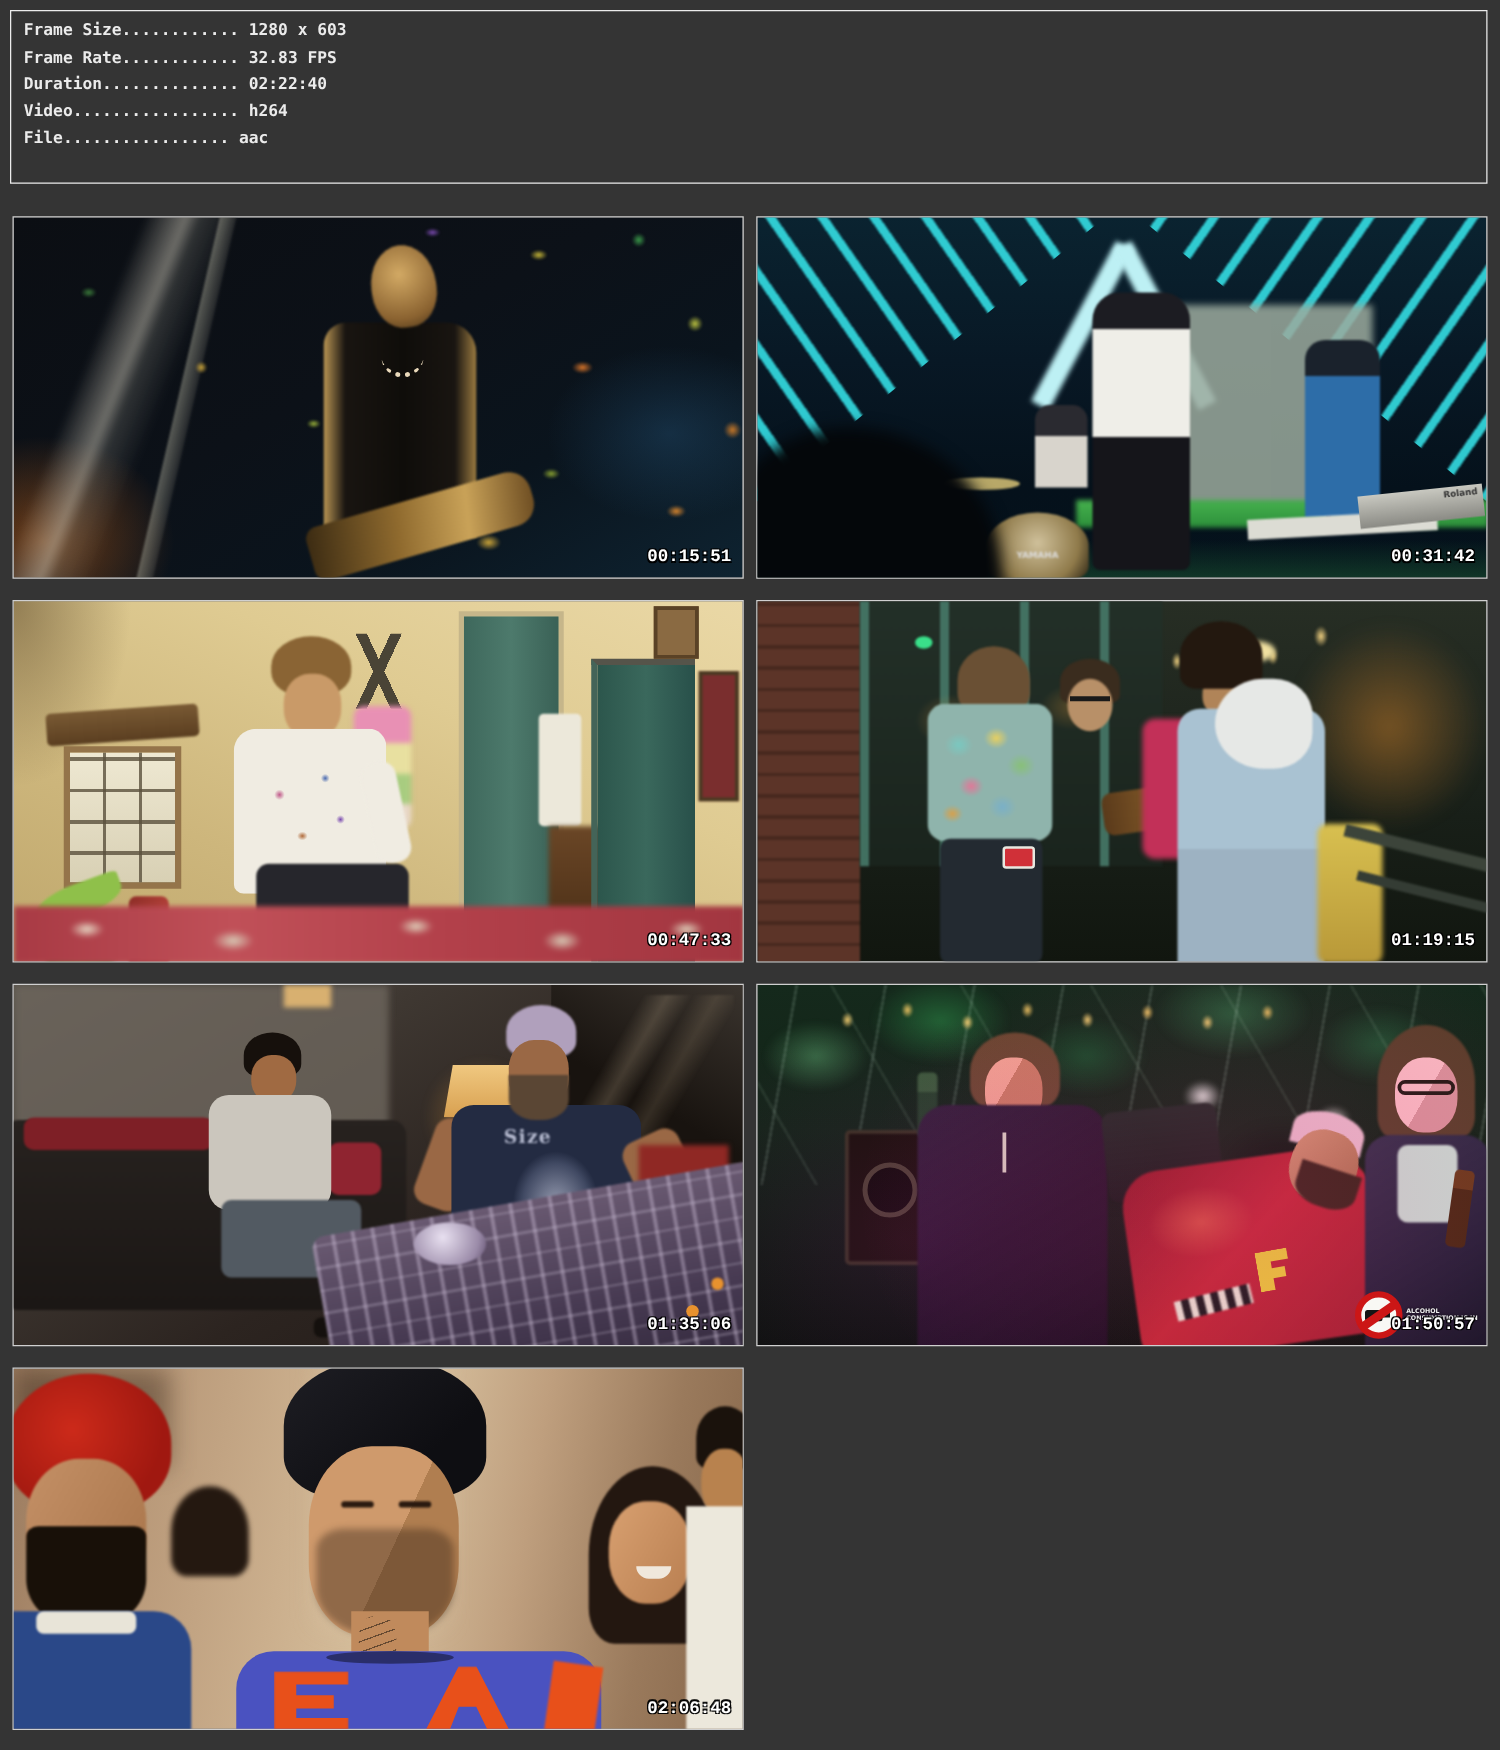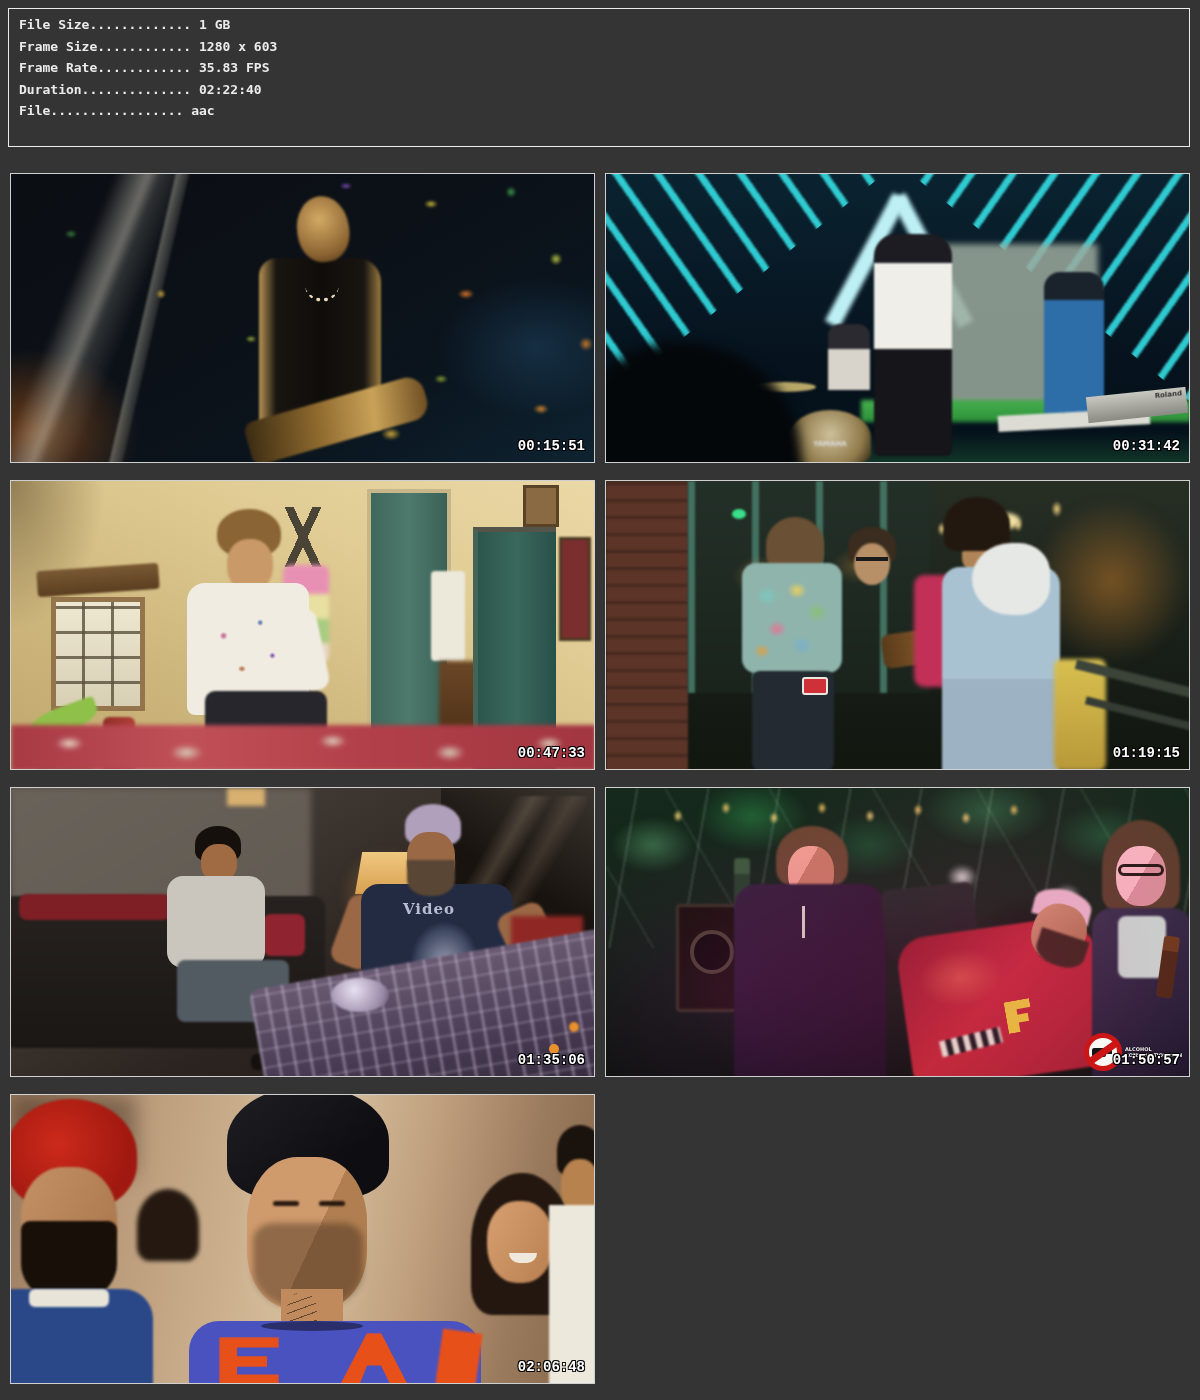--- a/index.html
+++ b/index.html
@@ -356,24 +356,24 @@
   .s8-ghair{left:546px;top:30px;width:46px;height:50px;background:#1a120c;border-radius:50% 50% 20% 20%;filter:blur(1px);}
   .s8-gface{left:550px;top:64px;width:38px;height:54px;background:#b8824e;border-radius:45%;filter:blur(1px);}
   .s8-gshirt{left:538px;top:110px;width:52px;height:182px;background:#ece8dc;filter:blur(1px);}
 </style>
 </head>
 <body>
 
 <div id="root">
 
   <div class="info">
-    <div class="info-line">File Size............. 1 GB</div>
     <div class="info-line">Frame Size............ 1280 x 603</div>
-    <div class="info-line">Frame Rate............ 35.83 FPS</div>
+    <div class="info-line">Frame Rate............ 32.83 FPS</div>
     <div class="info-line">Duration.............. 02:22:40</div>
+    <div class="info-line">Video................. h264</div>
     <div class="info-line">File................. aac</div>
   </div>
 
   <div class="grid">
 
     <div class="thumb s1">
       <div class="ly s1-beam"></div>
       <div class="ly s1-pole"></div>
       <div class="ly s1-body"></div>
       <div class="ly s1-head"></div>
@@ -467,21 +467,21 @@
       <div class="ly s6-sofa"></div>
       <div class="ly s6-pillow1"></div>
       <div class="ly s6-pillow2"></div>
       <div class="ly s6-m1hair"></div>
       <div class="ly s6-m1face"></div>
       <div class="ly s6-m1sweater"></div>
       <div class="ly s6-m1jeans"></div>
       <div class="ly s6-m1shoe"></div>
       <div class="ly s6-armL"></div>
       <div class="ly s6-m2tee"></div>
-      <div class="ly s6-teetext">Video</div>
+      <div class="ly s6-teetext">Size</div>
       <div class="ly s6-m2hair"></div>
       <div class="ly s6-m2face"></div>
       <div class="ly s6-m2beard"></div>
       <div class="ly s6-armR"></div>
       <div class="ly s6-red"></div>
       <div class="ly s6-console"></div>
       <div class="ly s6-ball"></div>
       <div class="ly s6-orange1"></div>
       <div class="ly s6-orange2"></div>
       <span class="ts">01:35:06</span>

